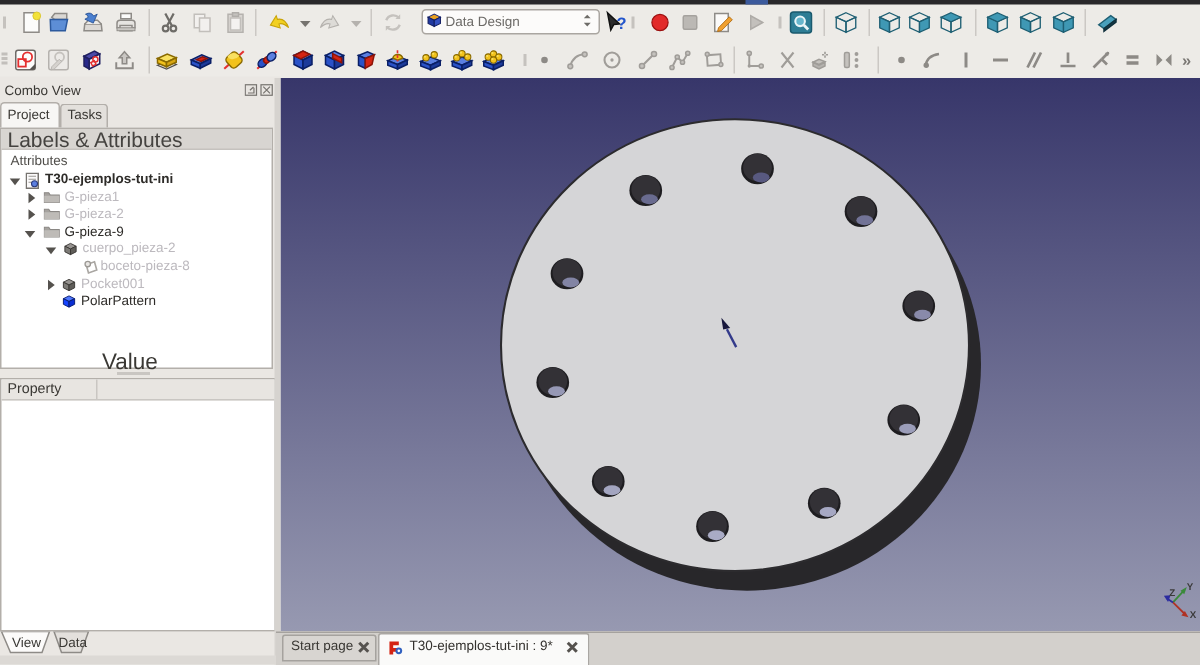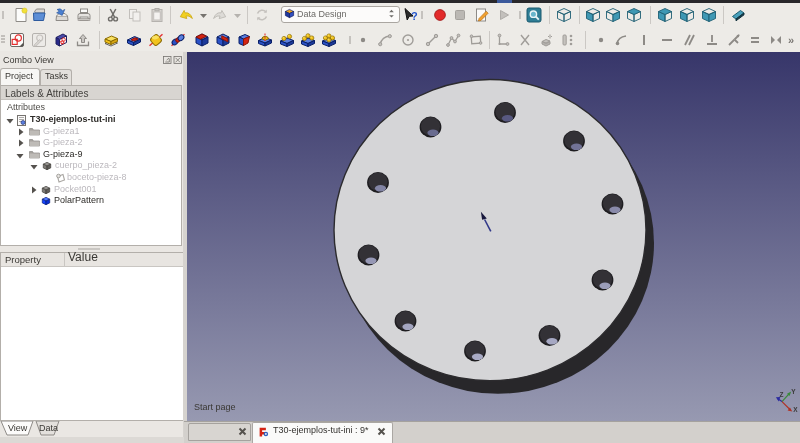--- a/index.html
+++ b/index.html
@@ -337,21 +337,21 @@
     <path d="M2.3 6 h4 v-3.5 M3.6 4.2 l2.4 -2.2" stroke="#76736f" fill="none" stroke-width="0.8"></path>
     <rect x="11" y="0.5" width="7.5" height="7" fill="#e8e5e1" stroke="#76736f" stroke-width="0.8"></rect>
     <path d="M12.5 1.8 l4.5 4.5 M17 1.8 l-4.5 4.5" stroke="#76736f" stroke-width="0.8"></path>
   </svg>
 <div class="abs" style="left:0;top:68px;width:38px;height:17px;background:#f7f6f4;border:1px solid #b3afaa;border-bottom:0;border-radius:3px 3px 0 0"></div>
 <div class="txt" style="left:5px;top:71px">Project</div>
 <div class="abs" style="left:40px;top:69px;width:30px;height:16px;background:#e3e0dc;border:1px solid #b3afaa;border-bottom:0;border-radius:3px 3px 0 0"></div>
 <div class="txt" style="left:45px;top:71px">Tasks</div>
 <div class="abs" style="left:0;top:85px;width:182px;height:161px;background:#fff;border:1px solid #b3afaa;box-sizing:border-box"></div>
 <div class="abs" style="left:1px;top:86px;width:180px;height:13px;background:#d8d5d1;border-bottom:1px solid #c5c2be"></div>
-<div class="txt" style="left:5px;top:87.5px;color:#454340;font-size:10px">Labels &amp; Attributes</div>
+<div class="txt" style="left:5px;top:87.5px;color:#454340;font-size:14px">Labels &amp; Attributes</div>
 <div class="txt" style="left:7px;top:102.3px;color:#504e4a">Attributes</div>
 <svg class="abs" style="left:6px;top:117.9px" width="8" height="6">
     <path d="M0.5 1 L7.5 1 L4 5.5z" fill="#55524e"></path>
   </svg>
 <svg class="abs" style="left:17px;top:115px" width="9" height="11">
     <rect x="0.5" y="0.5" width="8" height="10" fill="#fbfafa" stroke="#76736f"></rect>
     <path d="M2 2.5h5M2 4.5h5M2 6.5h3" stroke="#9b9894" stroke-width="0.8"></path>
     <circle cx="6" cy="7.5" r="2" fill="#5b7fe0" stroke="#28387a" stroke-width="0.7"></circle>
   </svg>
 <div class="txt" style="left:30px;top:113.9px;font-weight:bold;color:#2e2c29">T30-ejemplos-tut-ini</div>
@@ -406,21 +406,21 @@
     <polygon points="2,5 8,2 14,5 8,8" fill="#4f78ff" stroke="#061a70"></polygon>
     <polygon points="2,5 8,8 8,14 2,11" fill="#1544ff" stroke="#061a70"></polygon>
     <polygon points="8,8 14,5 14,11 8,14" fill="#0a2fd4" stroke="#061a70"></polygon>
   </svg>
 <div class="txt" style="left:54px;top:195.1px;font-weight:normal;color:#2e2c29">PolarPattern</div>
 <div class="abs" style="left:78px;top:248px;width:22px;height:2px;background:#c9c6c2"></div>
 <div class="abs" style="left:0;top:252px;width:184px;height:169px;background:#fff;border:1px solid #b3afaa;box-sizing:border-box"></div>
 <div class="abs" style="left:1px;top:253px;width:182px;height:13px;background:#e8e5e1;border-bottom:1px solid #c9c6c2"></div>
 <div class="abs" style="left:64px;top:253px;width:1px;height:13px;background:#c9c6c2"></div>
 <div class="txt" style="left:5px;top:254px;color:#3a3834;font-size:9.5px">Property</div>
-<div class="txt" style="left:68px;top:252px;color:#3a3834;font-size:12px">Value</div>
+<div class="txt" style="left:68px;top:236px;color:#3a3834;font-size:15px">Value</div>
 <svg class="abs" style="left:0;top:421px" width="70" height="17">
     <path d="M1 0 H33 L28 14 H7 Z" fill="#fcfbfa" stroke="#8e8b87"></path>
     <path d="M36 0 H59 L54 14 H41 Z" fill="#e3e0dc" stroke="#8e8b87"></path>
   </svg>
 <div class="txt" style="left:8px;top:423px">View</div>
 <div class="txt" style="left:39px;top:423px">Data</div>
 <div class="abs" style="left:183px;top:52px;width:4px;height:391px;background:#d6d3cf"></div>
 <div class="abs" style="left:0;top:437px;width:184px;height:6px;background:#dcd9d5"></div>
 <svg class="abs" style="left:187px;top:52px" width="613" height="369" viewBox="0 0 613 369">
 <defs>
@@ -519,21 +519,21 @@
 <line x1="595" y1="349.6" x2="603.5" y2="358.0" stroke="#b03224" stroke-width="1.2"></line>
 <path d="M 605.3 359.5 L 600.6 358.4 L 602.9 355.4 Z" fill="#b03224"></path>
 <line x1="595" y1="349.6" x2="590.8" y2="346.8" stroke="#2c2ca0" stroke-width="1.2"></line>
 <path d="M 588.9 345.2 L 593.4 344.90000000000003 L 591.6999999999999 349.40000000000003 Z" fill="#2c2ca0"></path>
 <text x="592.5" y="345.0" font-size="6.5" font-weight="bold" fill="#3a3a3a" font-family="Liberation Sans, sans-serif">Z</text>
 <text x="604.2" y="341.6" font-size="6.5" font-weight="bold" fill="#3a3a3a" font-family="Liberation Sans, sans-serif">Y</text>
 <text x="606.2" y="359.9" font-size="6.5" font-weight="bold" fill="#3a3a3a" font-family="Liberation Sans, sans-serif">X</text>
 </svg>
 <div class="abs" style="left:184px;top:421px;width:616px;height:22px;background:#d3d0cc;border-top:1px solid #a5a29e"></div>
 <div class="abs" style="left:188px;top:423px;width:61px;height:16px;background:#d8d5d1;border:1px solid #a5a29e;border-radius:2px 2px 0 0"></div>
-<div class="txt" style="left:194px;top:402px">Start page</div>
+<div class="txt" style="left:194px;top:425px">Start page</div>
 <svg class="abs" style="left:238px;top:427px" width="9" height="9">
     <path d="M1.5 1.5 L7.5 7.5 M7.5 1.5 L1.5 7.5" stroke="#55524e" stroke-width="2"></path>
   </svg>
 <div class="abs" style="left:252px;top:422px;width:139px;height:21px;background:#fafaf9;border:1px solid #aaa7a3;border-bottom:0;border-radius:2px 2px 0 0"></div>
 <svg class="abs" style="left:259px;top:427px" width="10" height="10" viewBox="0 0 16 16">
     <path d="M1 15 V1 h10 v4 h-6 v3 h5 v4 h-5 v3z" fill="#d42414"></path>
     <circle cx="11" cy="11" r="3.6" fill="#3060c0"></circle>
     <circle cx="11" cy="11" r="1.4" fill="#fff"></circle>
   </svg>
 <div class="txt" style="left:273px;top:425px;color:#33312e">T30-ejemplos-tut-ini : 9*</div>

